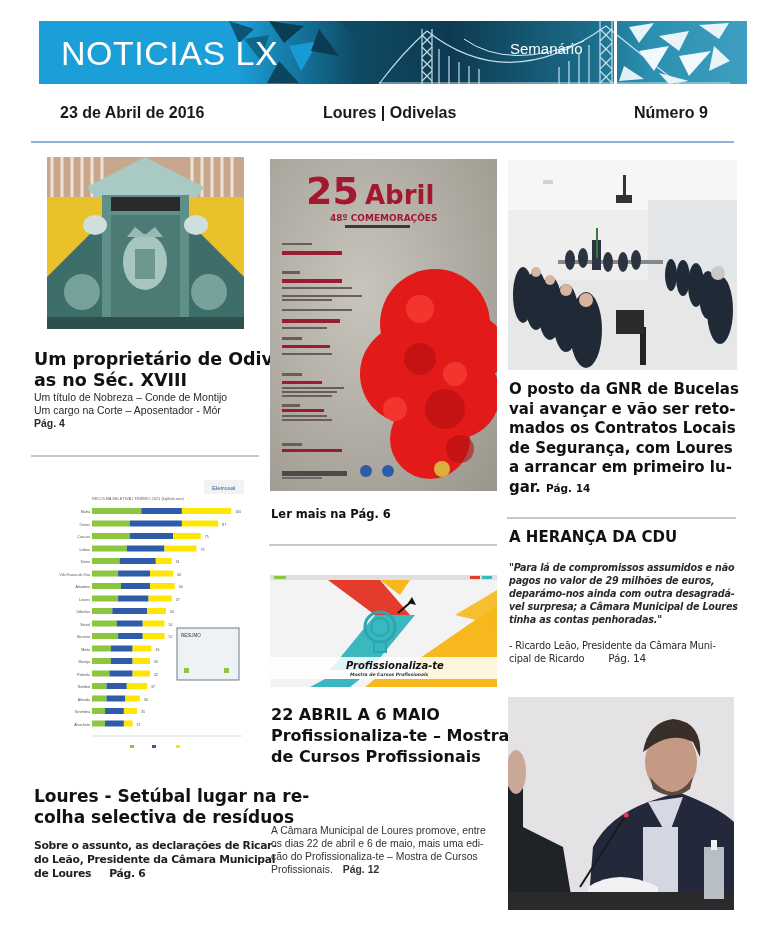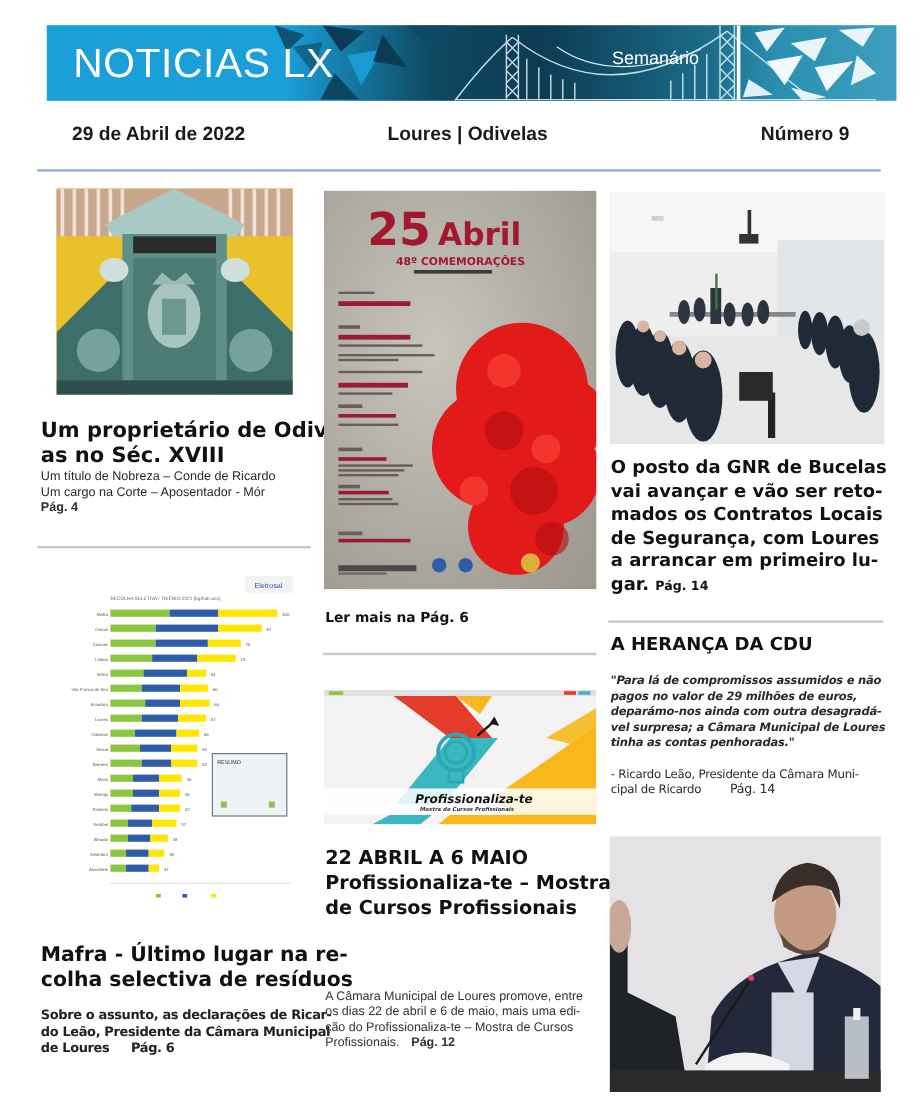--- a/index.html
+++ b/index.html
@@ -72,21 +72,21 @@
     <polygon points="675,25 691,40 670,50" fill="#e8f4f8"></polygon>
     <polygon points="585,45 605,58 580,60" fill="#dff0f7"></polygon>
     <polygon points="620,52 650,60 630,63" fill="#e8f4f8"></polygon>
     <rect x="575" y="0" width="3" height="63" fill="#ffffff"></rect>
   </svg>
   <div class="title">NOTICIAS LX</div>
   <div class="sem">Semanário</div>
 </div>
 
 <div class="dateline">
-  <span class="d">29 de Abril de 2022</span>
+  <span class="d">23 de Abril de 2016</span>
   <span class="c">Loures | Odivelas</span>
   <span class="n">Número 9</span>
 </div>
 <div class="rule-top"></div>
 
 <div class="img" style="left:47px;top:157px;width:197px;height:172px;background:#e8c030;">
   <svg width="197" height="172">
     <rect x="0" y="0" width="197" height="40" fill="#c9a78c"></rect>
     <g stroke="#f0e2d4" stroke-width="3">
       <line x1="5" y1="0" x2="5" y2="40"></line>
@@ -117,21 +117,21 @@
     <ellipse cx="149" cy="68" rx="12" ry="10" fill="#cfe0dc"></ellipse>
     <rect x="0" y="160" width="197" height="12" fill="#2e4f4c"></rect>
   </svg>
 </div>
 
 <div class="pos h-bold" style="left:34px;top:349px;font-size:17.5px;line-height:21px;">
   <div>Um proprietário de Odivel-</div>
   <div>as no Séc. XVIII</div>
 </div>
 <div class="pos t-body" style="left:34px;top:391px;font-size:10.5px;line-height:13px;color:#2a2a2a;">
-  <div>Um título de Nobreza – Conde de Ricardo</div>
+  <div>Um título de Nobreza – Conde de Montijo</div>
   <div>Um cargo na Corte – Aposentador - Mór</div>
   <div style="font-weight:bold;">Pág. 4</div>
 </div>
 
 <div class="divider" style="left:31px;top:455px;width:228px;"></div>
 
 <div class="img" style="left:52px;top:478px;width:210px;height:275px;background:#fff;">
   <svg width="210" height="275">
     <rect x="152" y="2" width="40" height="14" fill="#f2f2f2"></rect>
     <text x="160" y="12" font-size="6" fill="#2e5ca8" font-family="Liberation Sans, sans-serif">Eletrosal</text>
@@ -233,21 +233,21 @@
     <rect x="132" y="190" width="5" height="5" fill="#8cc63f"></rect>
     <rect x="172" y="190" width="5" height="5" fill="#8cc63f"></rect>
     <line x1="40" y1="258" x2="190" y2="258" stroke="#bbb" stroke-width="0.5"></line>
     <rect x="78" y="267" width="4" height="3" fill="#8cc63f"></rect>
     <rect x="100" y="267" width="4" height="3" fill="#2e5ca8"></rect>
     <rect x="124" y="267" width="4" height="3" fill="#ffe600"></rect>
   </svg>
 </div>
 
 <div class="pos h-bold" style="left:34px;top:786px;font-size:17px;line-height:21px;">
-  <div>Mafra - Último lugar na re-</div>
+  <div>Loures - Setúbal lugar na re-</div>
   <div>colha selectiva de resíduos</div>
 </div>
 <div class="pos" style="left:34px;top:839px;font-size:10.8px;line-height:14px;font-weight:bold;font-family:'DejaVu Sans',sans-serif;color:#222;letter-spacing:-0.3px;">
   <div>Sobre o assunto, as declarações de Ricar-</div>
   <div>do Leão, Presidente da Câmara Municipal</div>
   <div><span>de Loures</span><span style="margin-left:18px;">Pág. 6</span></div>
 </div>
 
 <div class="img" style="left:270px;top:159px;width:227px;height:332px;background:#b9b6ad;">
   <svg width="227" height="332">

